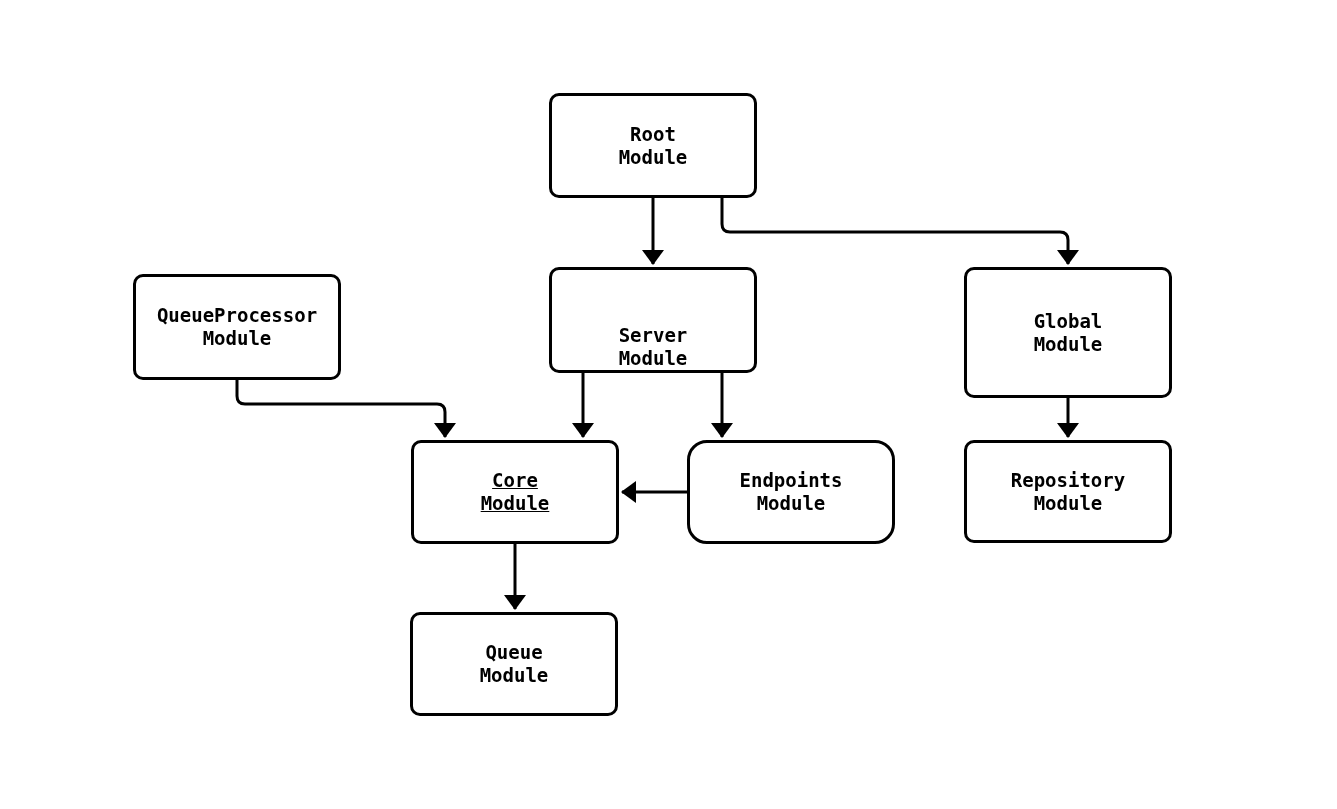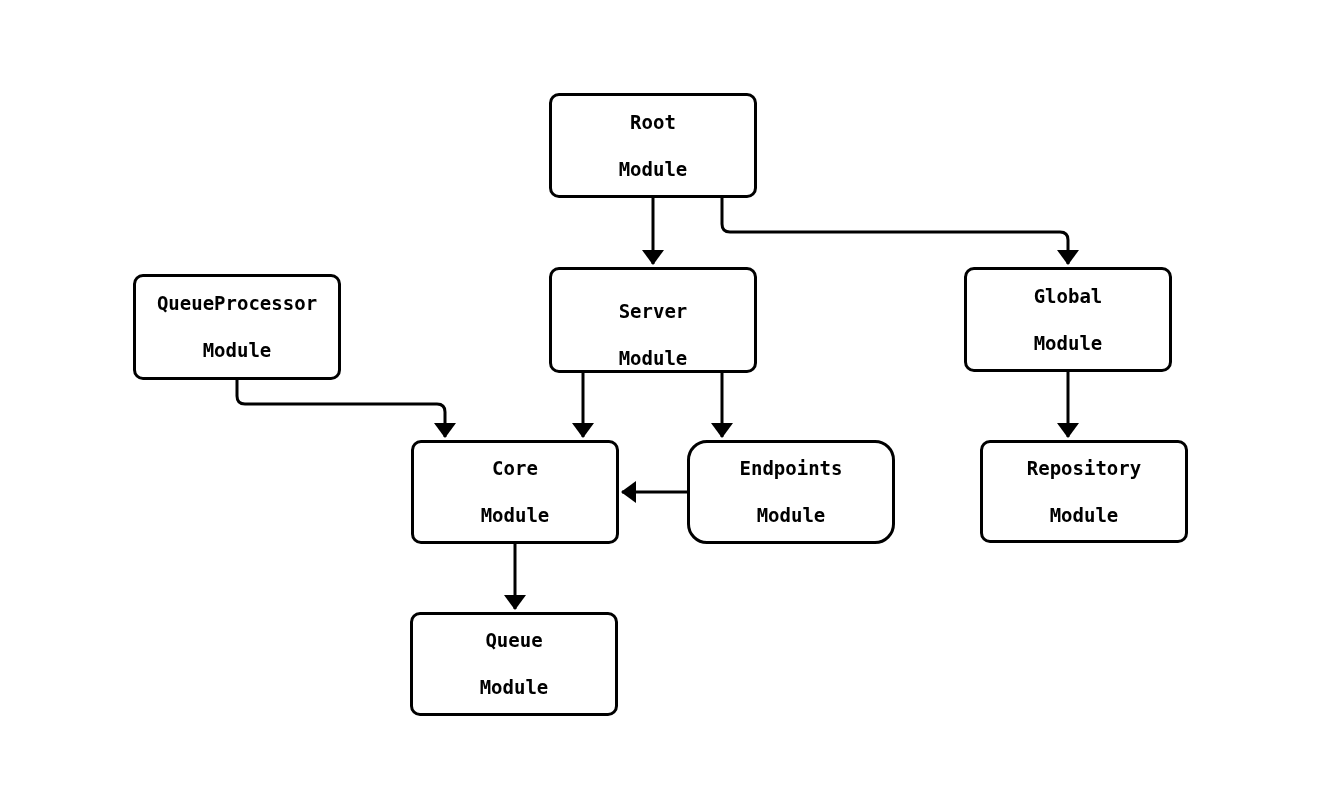--- a/index.html
+++ b/index.html
@@ -34,21 +34,20 @@
     background: #ffffff;
     display: flex;
     flex-direction: column;
     align-items: center;
     justify-content: center;
     font-size: 19px;
     font-weight: bold;
     line-height: 23px;
     color: #000000;
     text-align: center;
-    gap: 24px;
   }
   .node-line {
     display: block;
     white-space: pre;
   }
 </style>
 </head>
 <body>
 
 <div class="canvas">
@@ -77,36 +76,36 @@
   <div class="node" style="left: 133px; top: 267px; width: 208px; height: 106px; background: rgb(255, 255, 255); border-color: rgb(0, 0, 0); margin-top: 7px;">
     <span class="node-line">QueueProcessor</span>
     <span class="node-line">Module</span>
   </div>
 
   <div class="node" style="left: 549px; top: 267px; width: 208px; height: 106px; background: rgb(255, 255, 255); border-color: rgb(0, 0, 0); justify-content: flex-end;">
     <span class="node-line">Server</span>
     <span class="node-line">Module</span>
   </div>
 
-  <div class="node" style="left: 964px; top: 267px; width: 208px; height: 105px; background: rgb(255, 255, 255); border-color: rgb(0, 0, 0);">
+  <div class="node" style="left: 964px; top: 267px; width: 208px; height: 131px; background: rgb(255, 255, 255); border-color: rgb(0, 0, 0);">
     <span class="node-line">Global</span>
     <span class="node-line">Module</span>
   </div>
 
-  <div class="node" style="left: 411px; top: 440px; width: 208px; height: 104px; background: rgb(255, 255, 255); border-color: rgb(0, 0, 0);">
+  <div class="node" style="left: 411px; top: 440px; width: 208px; height: 104px; background: rgb(255, 255, 255); border-color: rgb(0, 0, 0); text-decoration: underline;">
     <span class="node-line">Core</span>
     <span class="node-line">Module</span>
   </div>
 
   <div class="node" style="left: 687px; top: 440px; width: 208px; height: 104px; background: rgb(255, 255, 255); border-color: rgb(0, 0, 0); border-radius: 20px;">
     <span class="node-line">Endpoints</span>
     <span class="node-line">Module</span>
   </div>
 
-  <div class="node" style="left: 964px; top: 440px; width: 208px; height: 103px; background: rgb(255, 255, 255); border-color: rgb(0, 0, 0); margin-left: 16px;">
+  <div class="node" style="left: 964px; top: 440px; width: 208px; height: 103px; background: rgb(255, 255, 255); border-color: rgb(0, 0, 0);">
     <span class="node-line">Repository</span>
     <span class="node-line">Module</span>
   </div>
 
   <div class="node" style="left: 410px; top: 612px; width: 208px; height: 104px; background: rgb(255, 255, 255); border-color: rgb(0, 0, 0);">
     <span class="node-line">Queue</span>
     <span class="node-line">Module</span>
   </div>
 
 </div>

